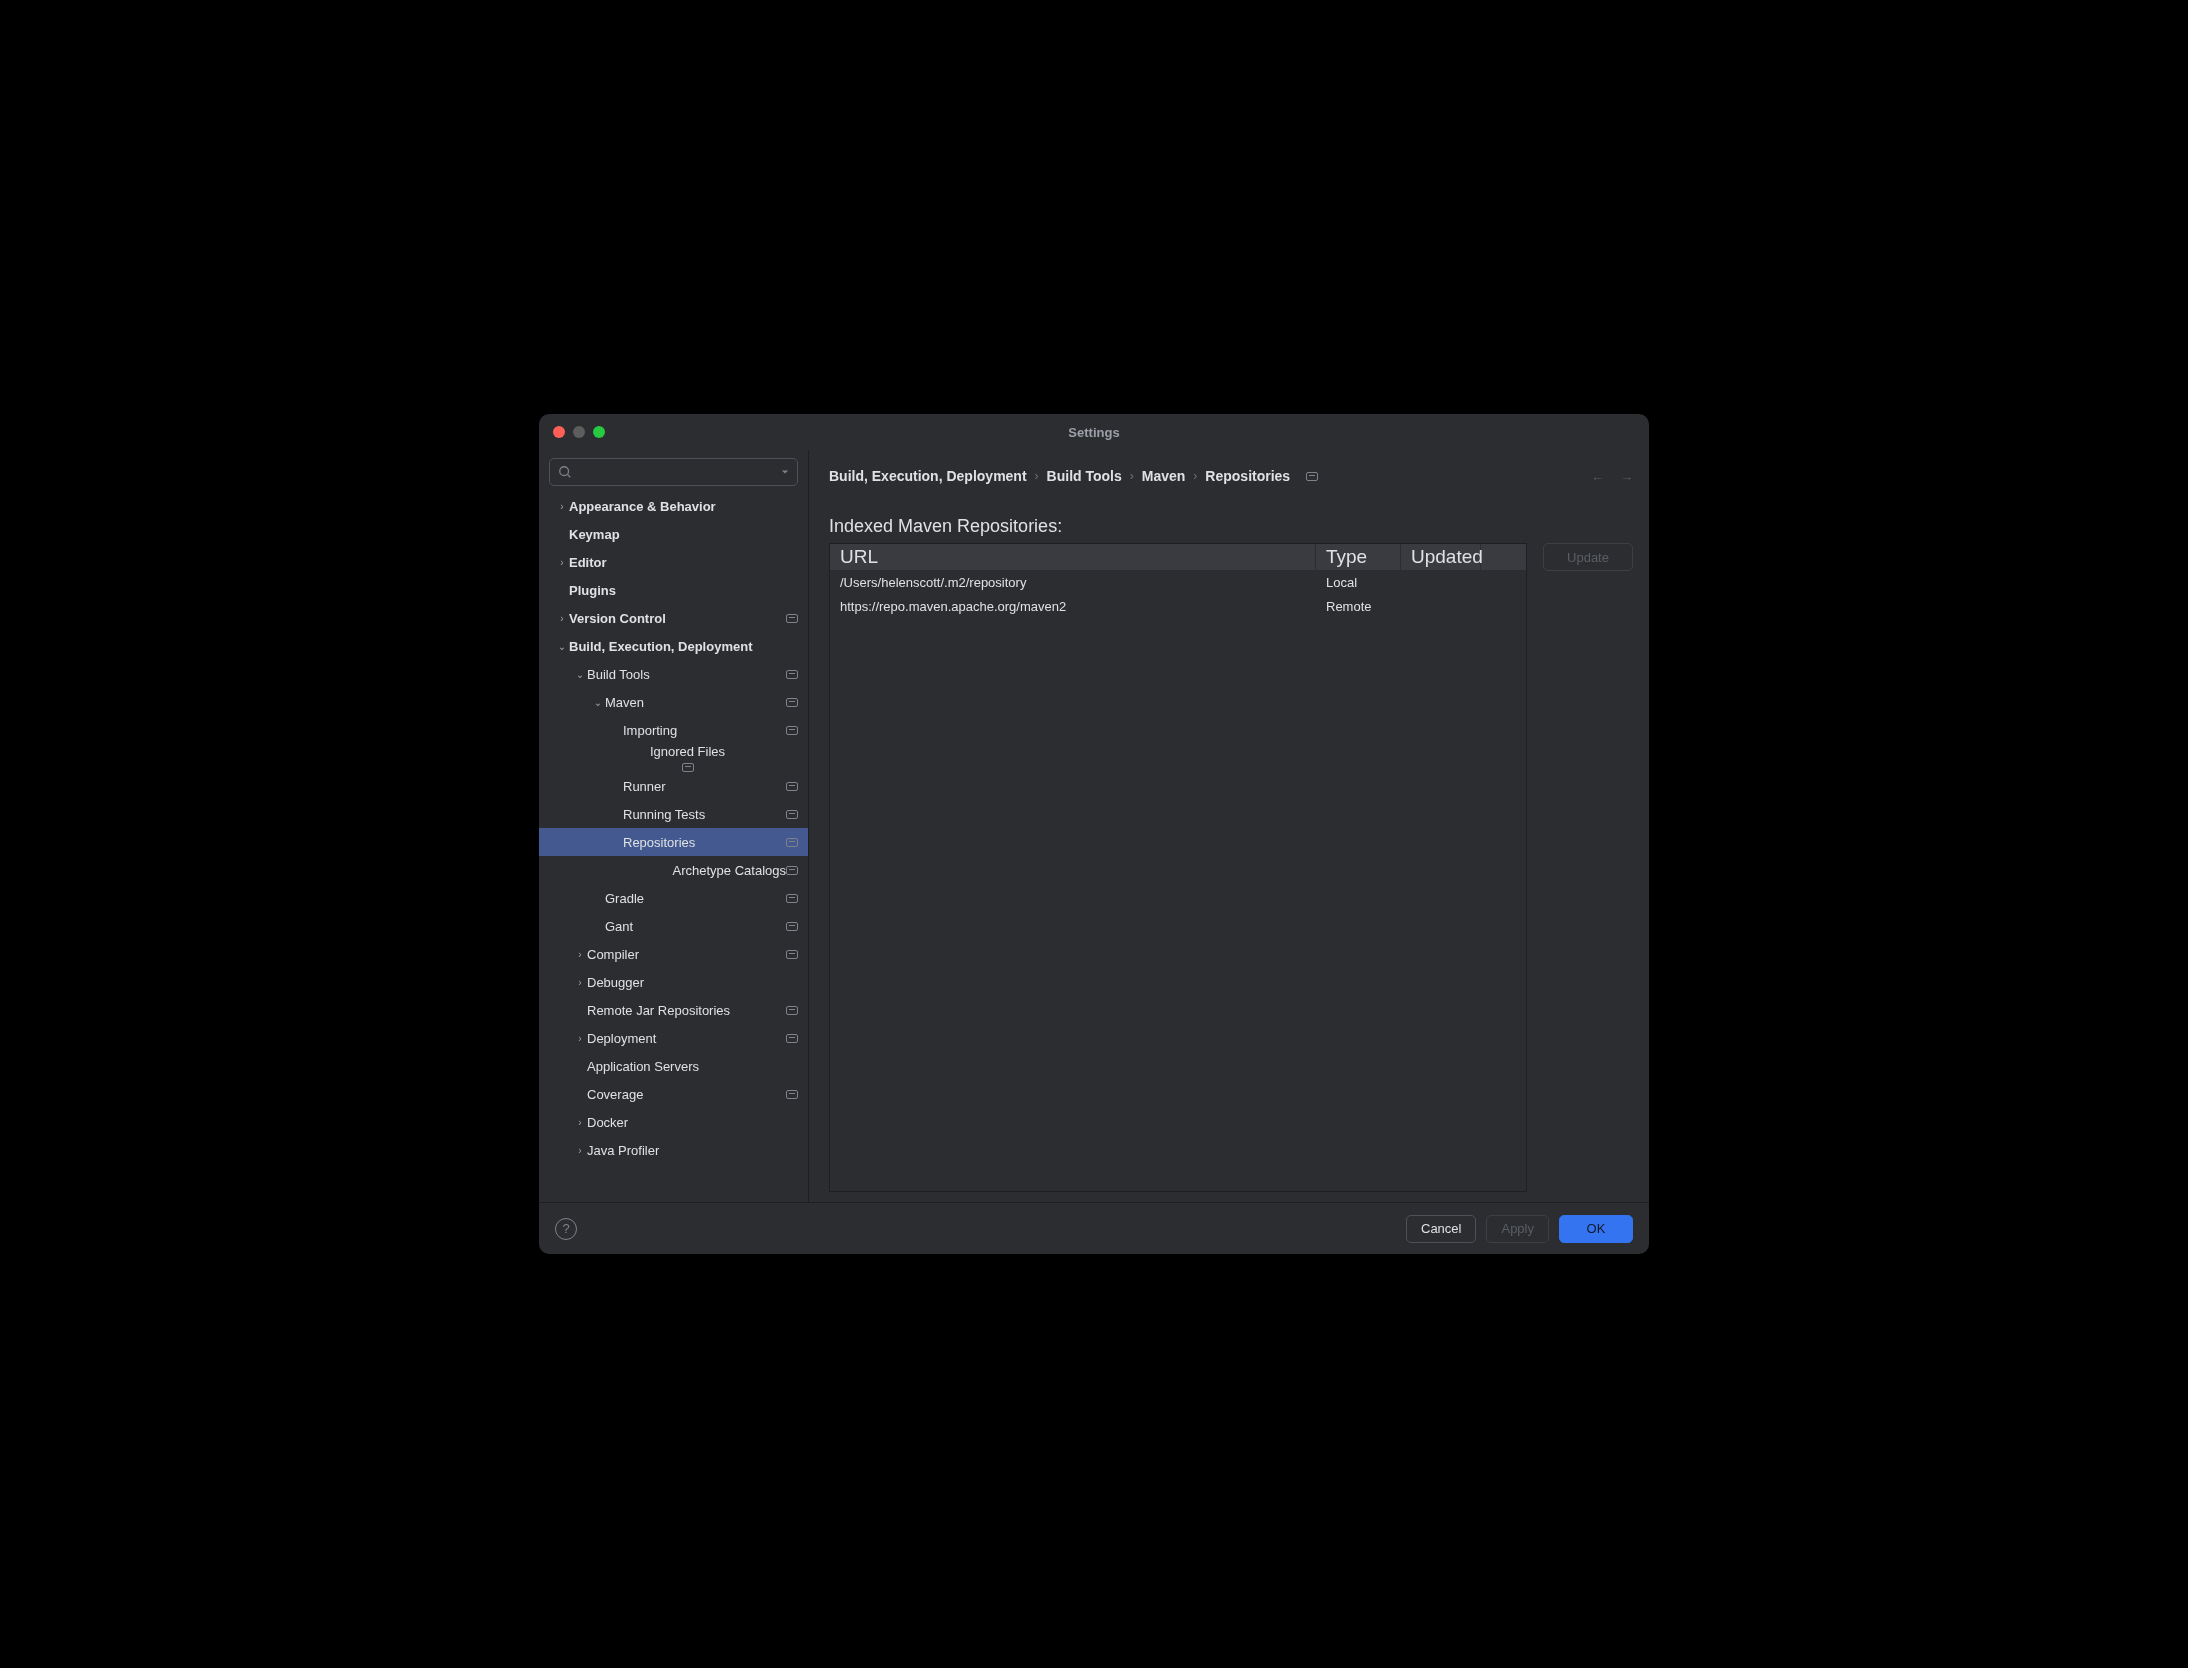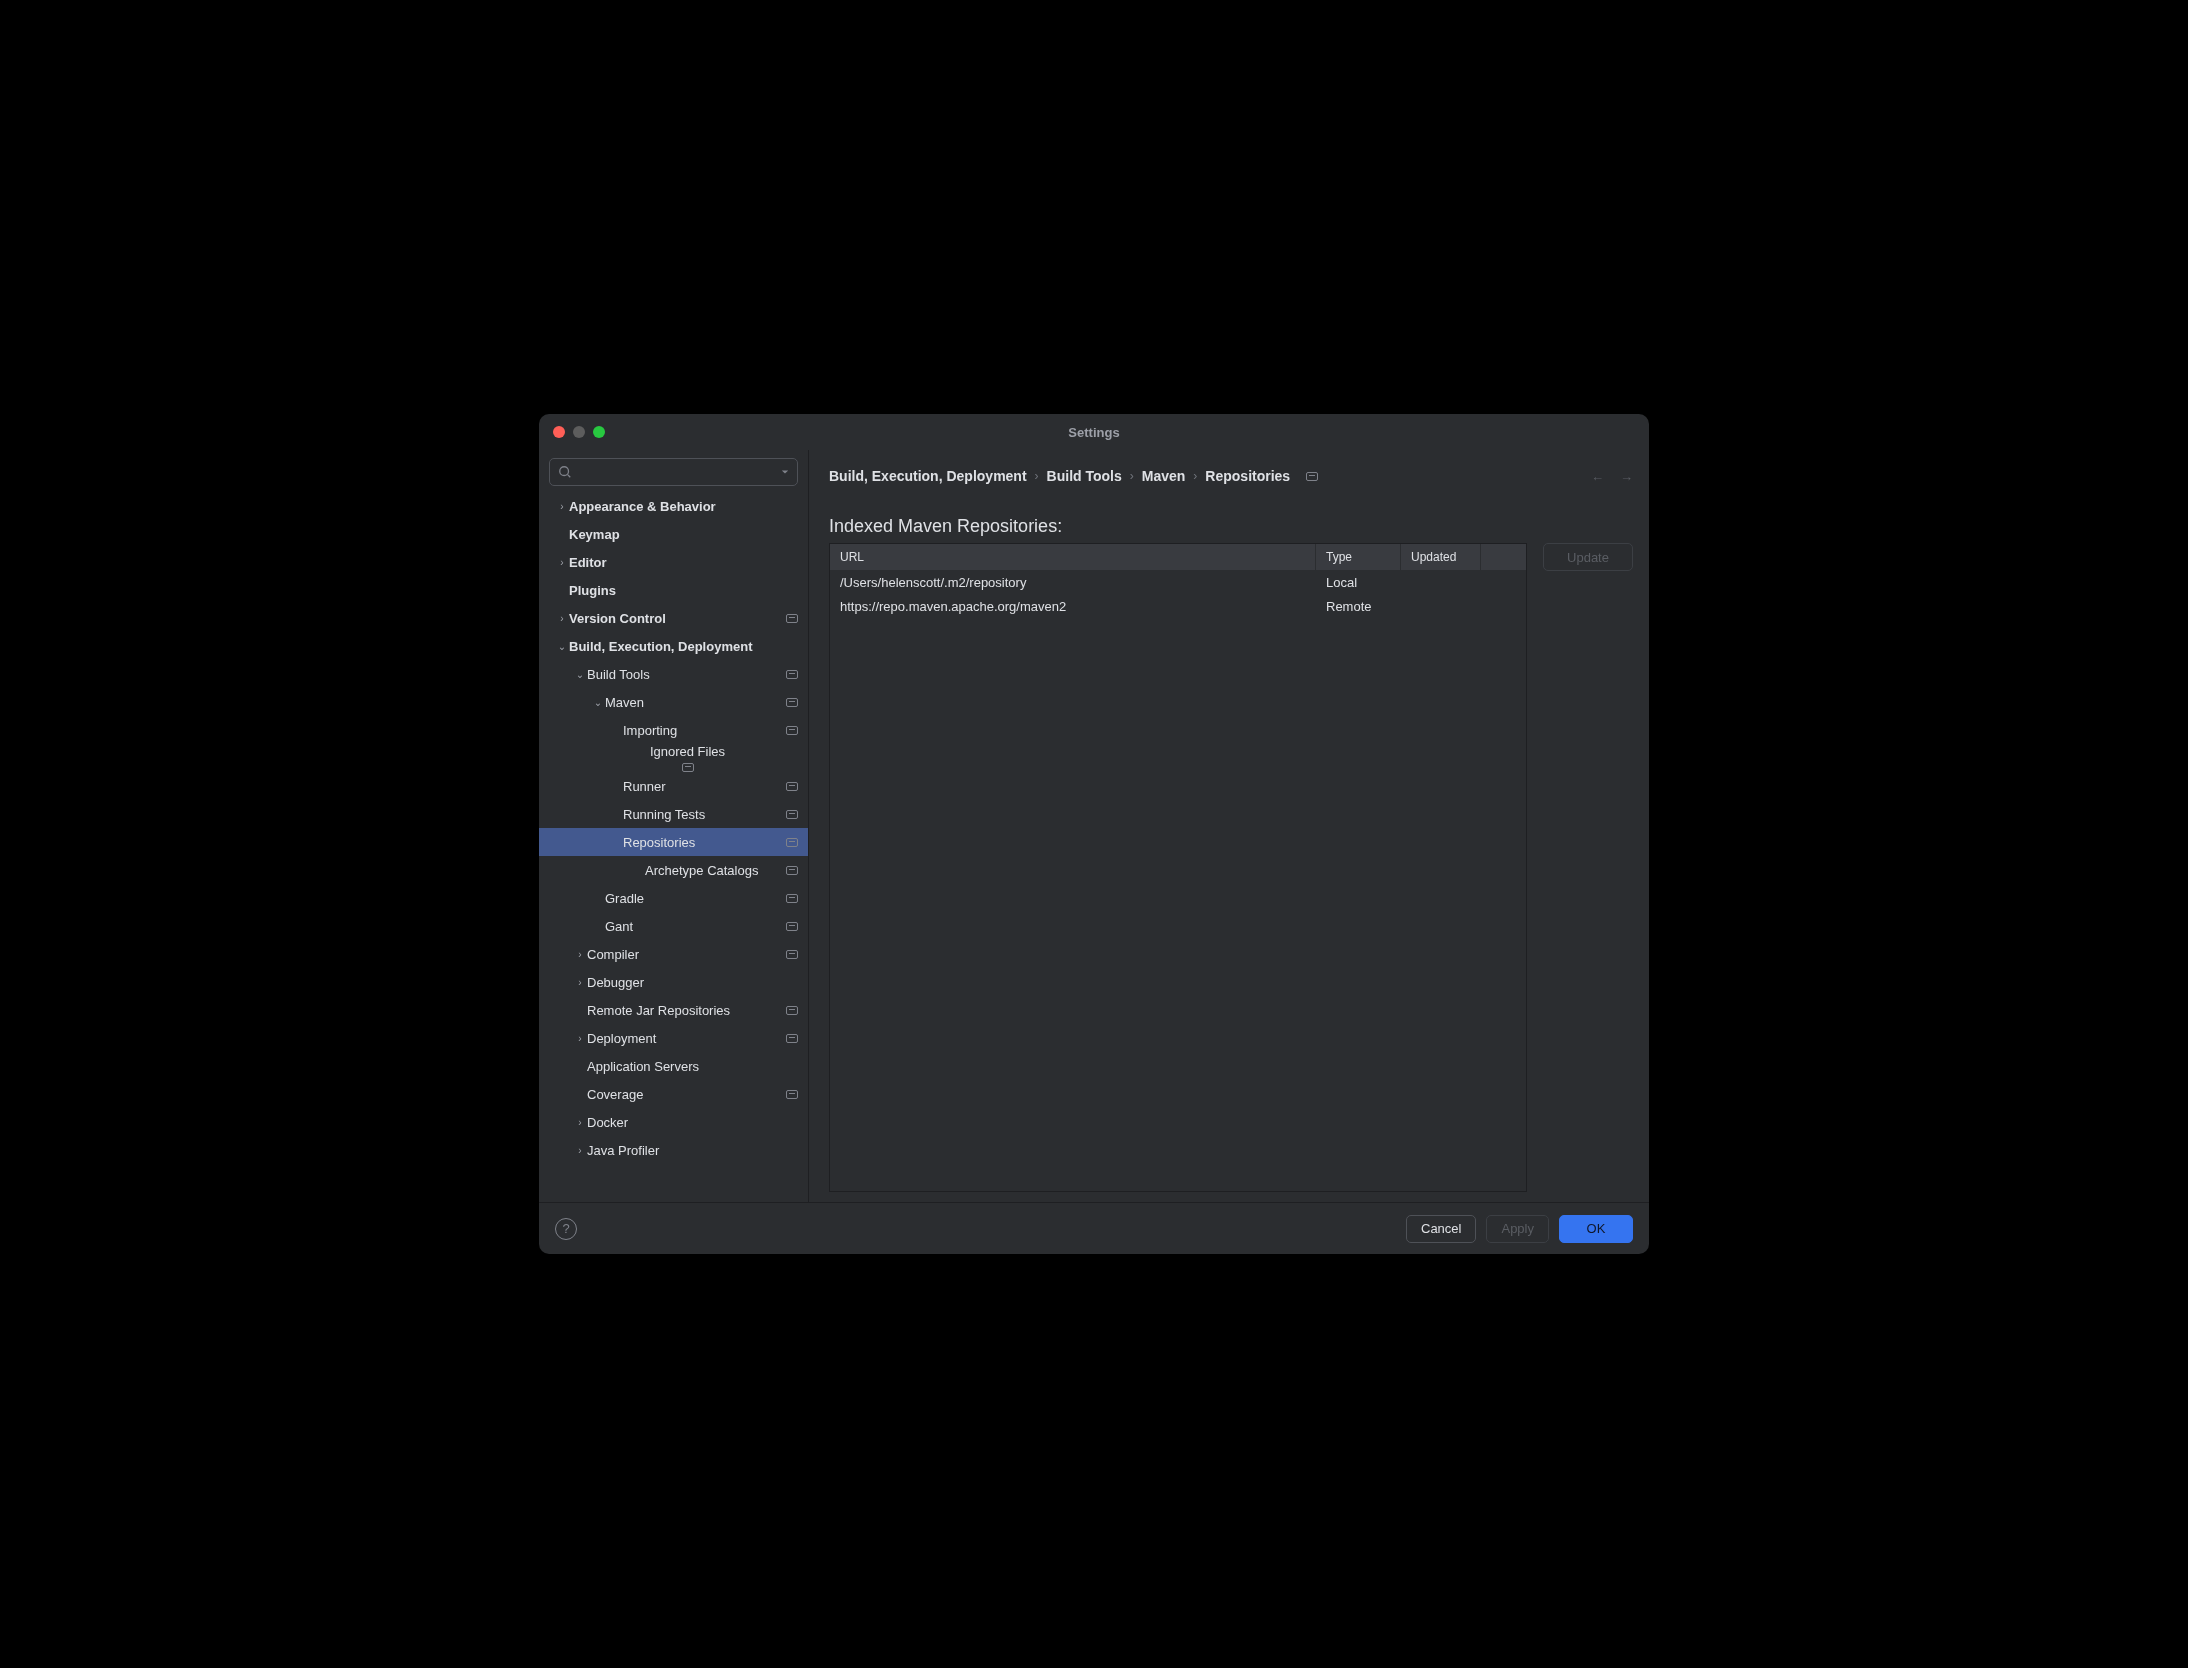--- a/index.html
+++ b/index.html
@@ -176,21 +176,21 @@
   .thead {
     display: flex;
     background: #393b40;
     height: 26px;
   }
   .th {
     padding: 0 10px;
     display: flex;
     align-items: center;
     color: #dfe1e5;
-    font-size: 12px;
+    font-size: 19px;
     border-right: 1px solid #2b2d30;
   }
   .th:last-child { border-right: none; }
   .col-url { flex: 1; }
   .col-type { width: 85px; }
   .col-updated { width: 80px; }
   .col-extra { width: 45px; }
   .tbody { flex: 1; }
   .trow {
     display: flex;
@@ -328,21 +328,21 @@
           <div class="tree-item" style="padding-left: 70px;">
             <span class="chev"></span>
             <span class="tree-label">Running Tests</span>
             <span class="proj-badge"></span>
           </div>
           <div class="tree-item selected" style="padding-left: 70px;">
             <span class="chev"></span>
             <span class="tree-label">Repositories</span>
             <span class="proj-badge"></span>
           </div>
-          <div class="tree-item" style="padding-left: 92px;">
+          <div class="tree-item" style="padding-left: 92px; text-align: right;">
             <span class="chev"></span>
             <span class="tree-label">Archetype Catalogs</span>
             <span class="proj-badge"></span>
           </div>
           <div class="tree-item" style="padding-left: 52px;">
             <span class="chev"></span>
             <span class="tree-label">Gradle</span>
             <span class="proj-badge"></span>
           </div>
           <div class="tree-item" style="padding-left: 52px;">

